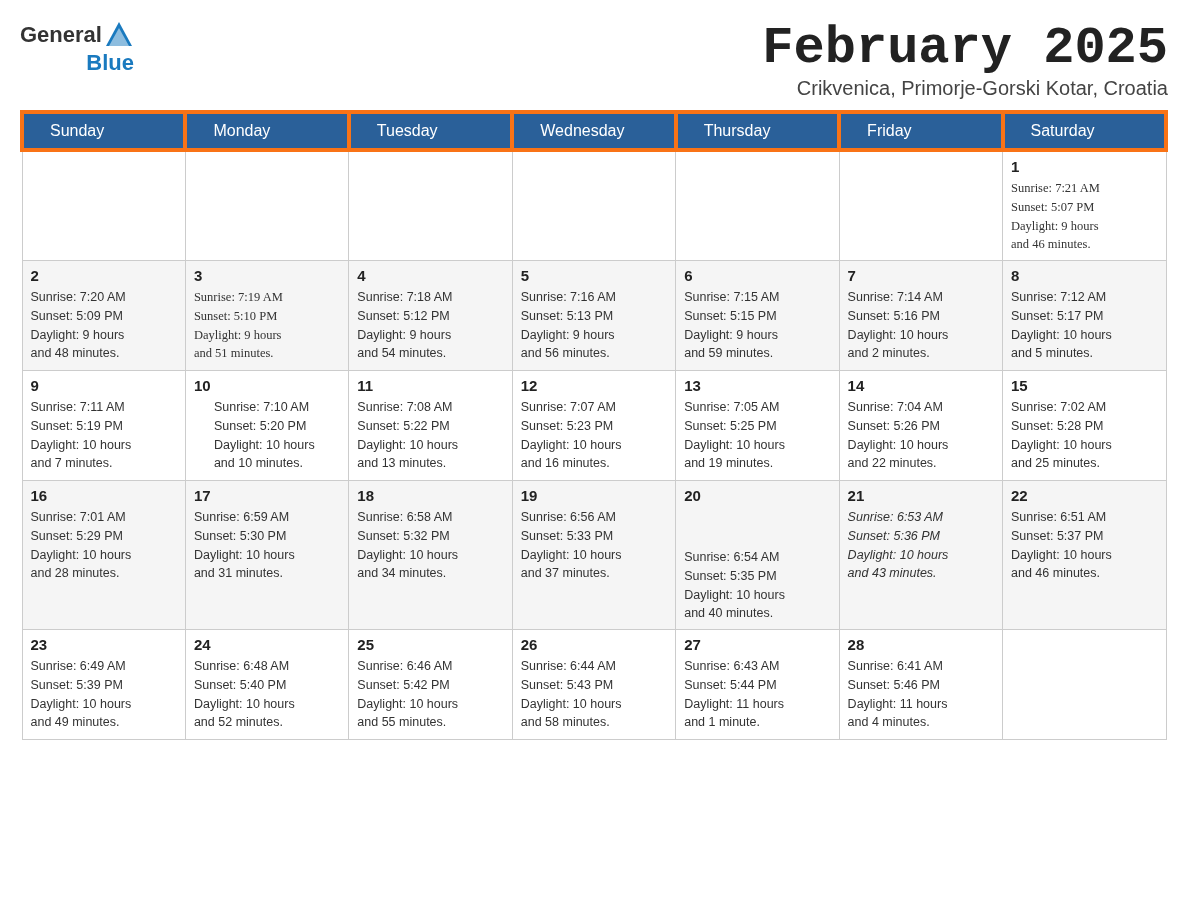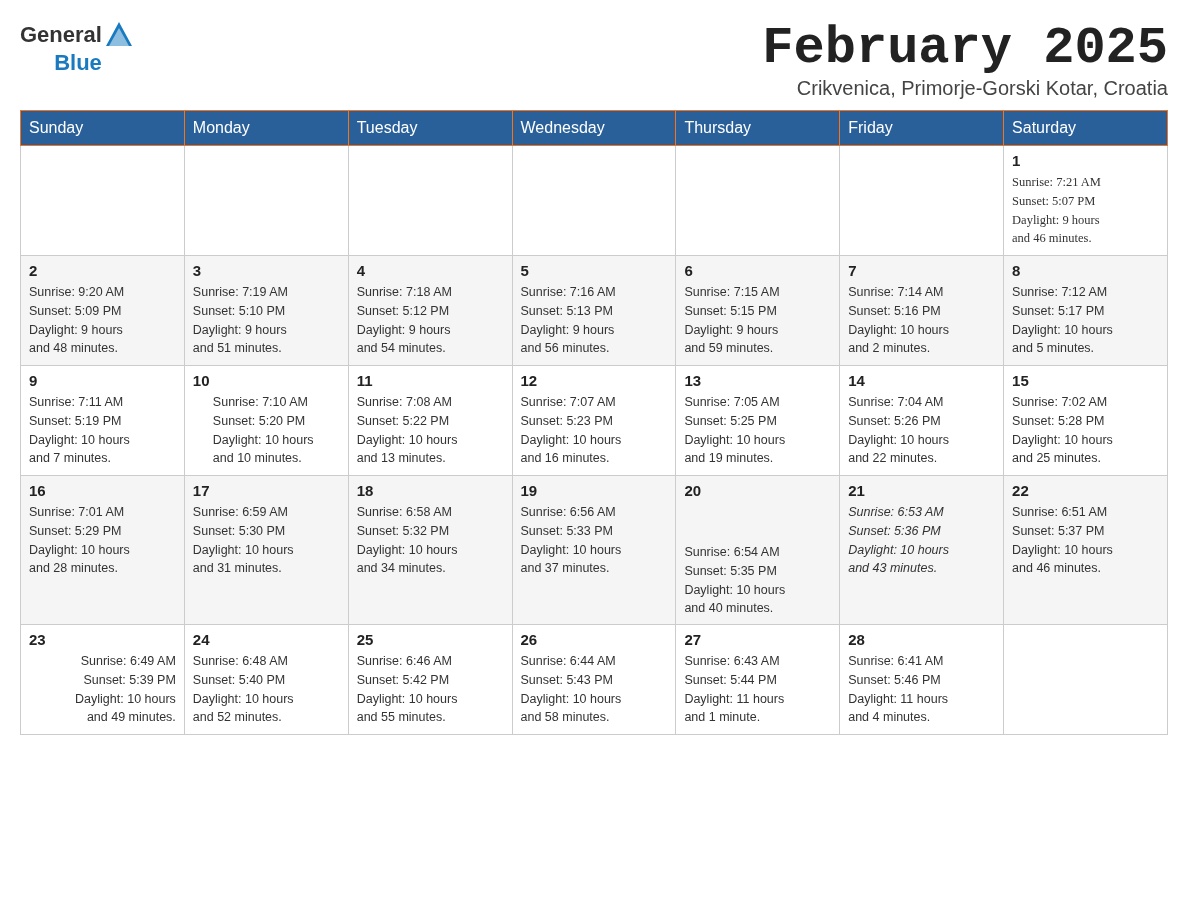--- a/index.html
+++ b/index.html
@@ -41,25 +41,25 @@
       color: #444;
     }
     .calendar {
       width: 100%;
       border-collapse: collapse;
       margin-top: 10px;
     }
     .calendar th {
       background-color: #2a6099;
       color: #fff;
-      padding: 8px 8px;
+      padding: 8px 26px;
       text-align: left;
       font-size: 16px;
       font-weight: normal;
-      border: 1px solid #f97316;
+      border: 4px solid #f97316;
     }
     .calendar td {
       vertical-align: top;
       padding: 6px 8px;
       border: 1px solid #ccc;
       width: calc(100% / 7);
       font-size: 13px;
       color: #333;
       background: #fff;
       min-height: 100px;
@@ -81,21 +81,21 @@
     }
     .empty-cell {
       background: #f9f9f9;
     }
     .week-row td {
       height: 110px;
     }
     .logo-wrapper {
       display: flex;
       flex-direction: column;
-      align-items: center;
+      align-items: flex-end;
     }
     .logo-line1 {
       display: flex;
       align-items: center;
     }
     .logo-blue-line {
       display: flex;
       align-items: center;
       margin-left: 2px;
     }
@@ -146,28 +146,28 @@
           <span class="day-number">1</span>
           <div class="day-info" style="white-space: pre-line; font-family: Liberation Serif, serif;">Sunrise: 7:21 AM
 Sunset: 5:07 PM
 Daylight: 9 hours
 and 46 minutes.</div>
         </td>
       </tr>
       <tr class="week-row" style="background-color: rgb(240, 244, 248);">
         <td>
           <span class="day-number">2</span>
-          <div class="day-info" style="white-space: pre-line;">Sunrise: 9:20 AM
+          <div class="day-info" style="white-space: pre-line;">Sunrise: 7:20 AM
 Sunset: 5:09 PM
 Daylight: 9 hours
 and 48 minutes.</div>
         </td>
         <td>
           <span class="day-number">3</span>
-          <div class="day-info" style="white-space: pre-line;">Sunrise: 7:19 AM
+          <div class="day-info" style="white-space: pre-line; font-family: Liberation Serif, serif;">Sunrise: 7:19 AM
 Sunset: 5:10 PM
 Daylight: 9 hours
 and 51 minutes.</div>
         </td>
         <td>
           <span class="day-number">4</span>
           <div class="day-info" style="white-space: pre-line;">Sunrise: 7:18 AM
 Sunset: 5:12 PM
 Daylight: 9 hours
 and 54 minutes.</div>
@@ -299,21 +299,21 @@
           <span class="day-number">22</span>
           <div class="day-info" style="white-space: pre-line;">Sunrise: 6:51 AM
 Sunset: 5:37 PM
 Daylight: 10 hours
 and 46 minutes.</div>
         </td>
       </tr>
       <tr class="week-row">
         <td>
           <span class="day-number">23</span>
-          <div class="day-info" style="white-space: pre-line; text-align: right;">Sunrise: 6:49 AM
+          <div class="day-info" style="white-space: pre-line;">Sunrise: 6:49 AM
 Sunset: 5:39 PM
 Daylight: 10 hours
 and 49 minutes.</div>
         </td>
         <td>
           <span class="day-number">24</span>
           <div class="day-info" style="white-space: pre-line;">Sunrise: 6:48 AM
 Sunset: 5:40 PM
 Daylight: 10 hours
 and 52 minutes.</div>

